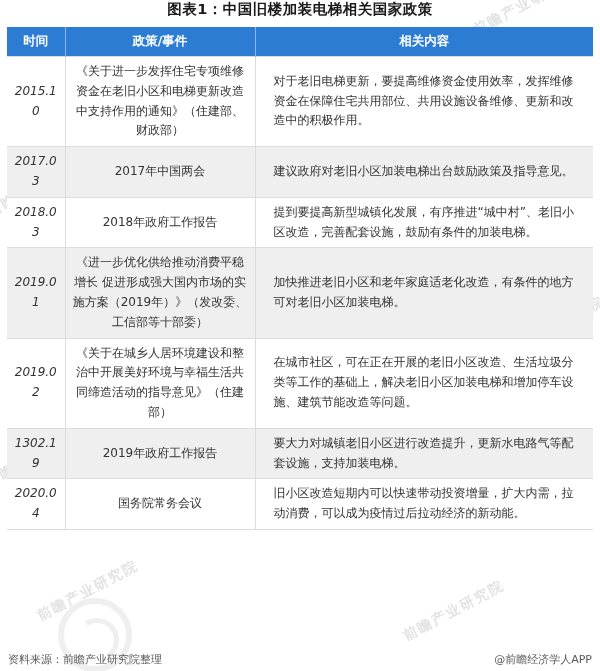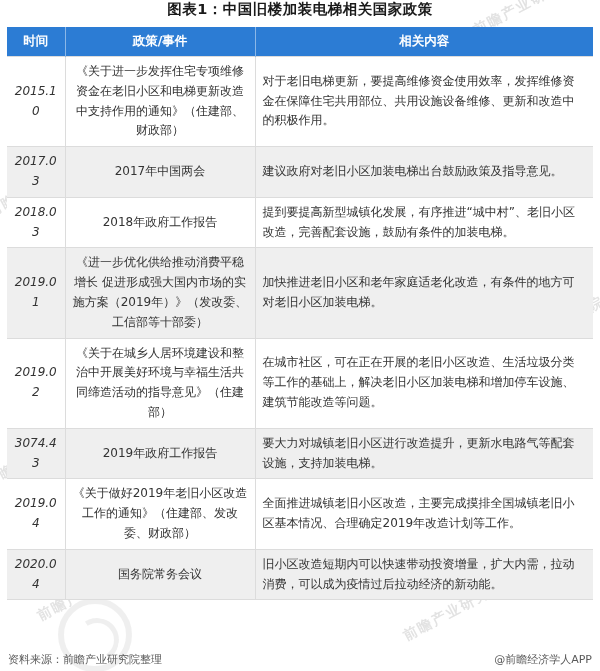--- a/index.html
+++ b/index.html
@@ -53,21 +53,21 @@
   td{
     font-size:12px;
     color:var(--body-text);
     line-height:1.65;
     padding:5px 6px;
     border:1px solid var(--border);
     vertical-align:middle;
     word-break:break-all;
   }
   td.cell-time,td.cell-policy{text-align:center;}
-  td.cell-content{text-align:left;padding-left:7px;padding-right:9px;}
+  td.cell-content{text-align:left;padding-left:18px;padding-right:9px;}
   tbody tr:nth-child(even) td{background:var(--row-alt);}
   tbody tr:nth-child(odd) td{background:#ffffff;}
   tbody tr td:first-child{border-left:none;font-style:italic;}
   tbody tr td:last-child{border-right:none;}
   .footer{
     position:absolute;
     left:0;right:0;bottom:4px;
     display:flex;
     justify-content:space-between;
     padding:0 8px;
@@ -165,28 +165,23 @@
           <td class="cell-time">2019.01</td>
           <td class="cell-policy">《进一步优化供给推动消费平稳增长 促进形成强大国内市场的实施方案（2019年）》（发改委、工信部等十部委）</td>
           <td class="cell-content">加快推进老旧小区和老年家庭适老化改造，有条件的地方可对老旧小区加装电梯。</td>
         </tr>
         <tr>
           <td class="cell-time">2019.02</td>
           <td class="cell-policy">《关于在城乡人居环境建设和整治中开展美好环境与幸福生活共同缔造活动的指导意见》（住建部）</td>
           <td class="cell-content">在城市社区，可在正在开展的老旧小区改造、生活垃圾分类等工作的基础上，解决老旧小区加装电梯和增加停车设施、建筑节能改造等问题。</td>
         </tr>
         <tr>
-          <td class="cell-time">3074.43</td>
+          <td class="cell-time">1302.19</td>
           <td class="cell-policy">2019年政府工作报告</td>
           <td class="cell-content">要大力对城镇老旧小区进行改造提升，更新水电路气等配套设施，支持加装电梯。</td>
-        </tr>
-        <tr>
-          <td class="cell-time">2019.04</td>
-          <td class="cell-policy">《关于做好2019年老旧小区改造工作的通知》（住建部、发改委、财政部）</td>
-          <td class="cell-content">全面推进城镇老旧小区改造，主要完成摸排全国城镇老旧小区基本情况、合理确定2019年改造计划等工作。</td>
         </tr>
         <tr>
           <td class="cell-time">2020.04</td>
           <td class="cell-policy">国务院常务会议</td>
           <td class="cell-content">旧小区改造短期内可以快速带动投资增量，扩大内需，拉动消费，可以成为疫情过后拉动经济的新动能。</td>
         </tr>
       </tbody>
   </table>
 
   <div class="footer">

